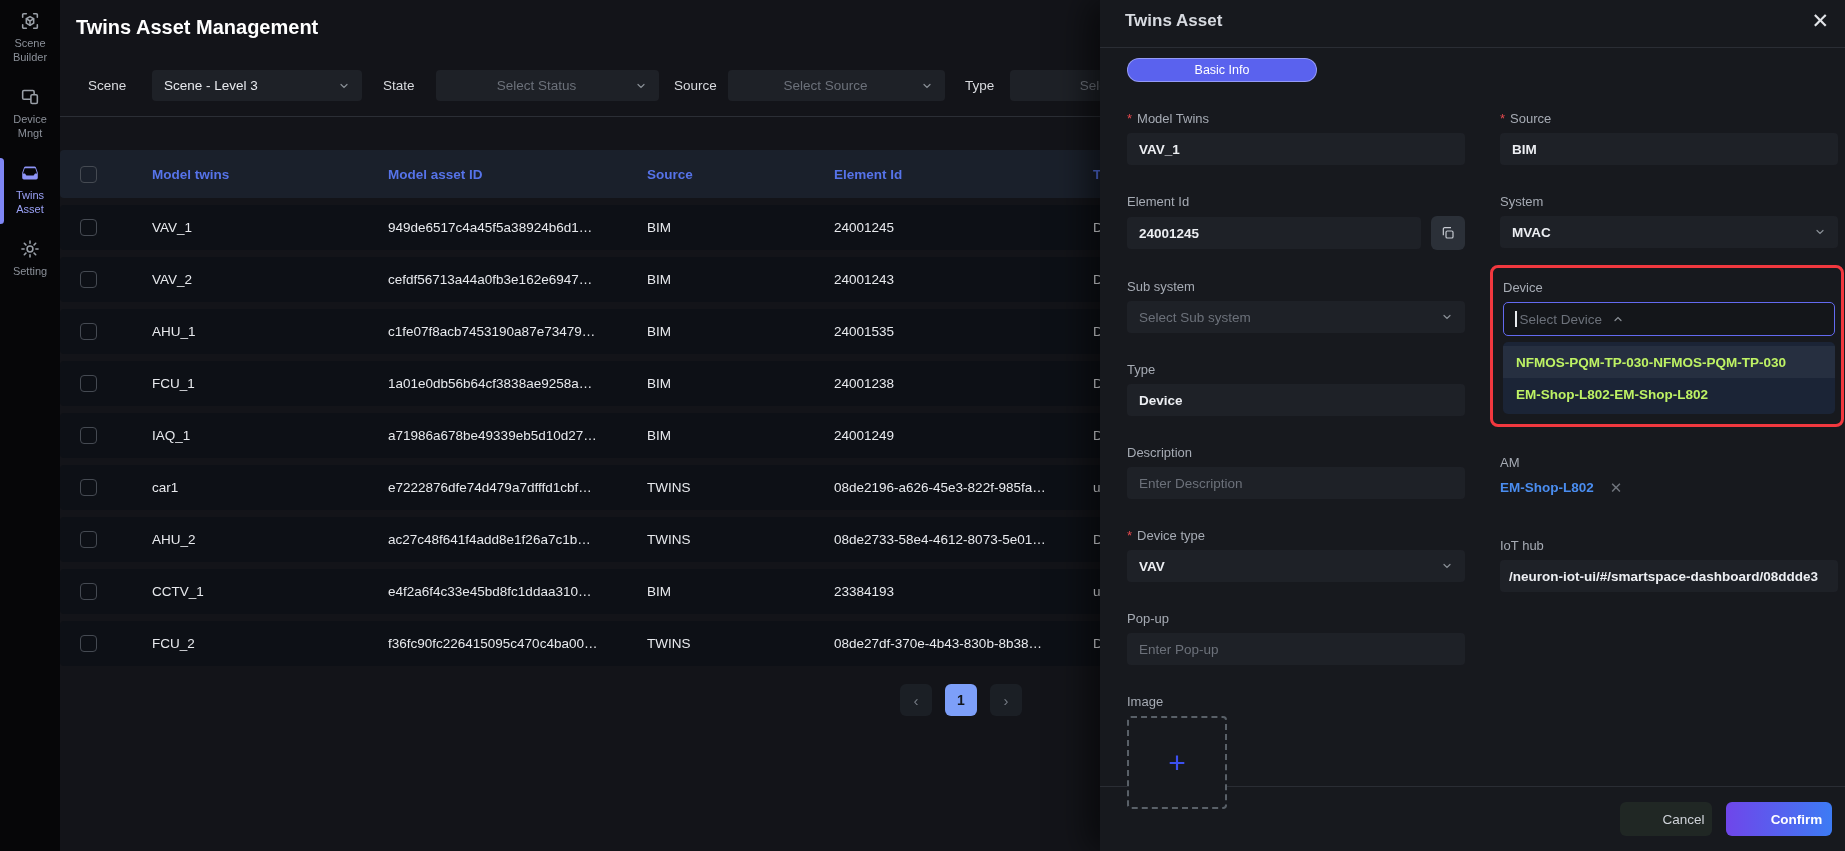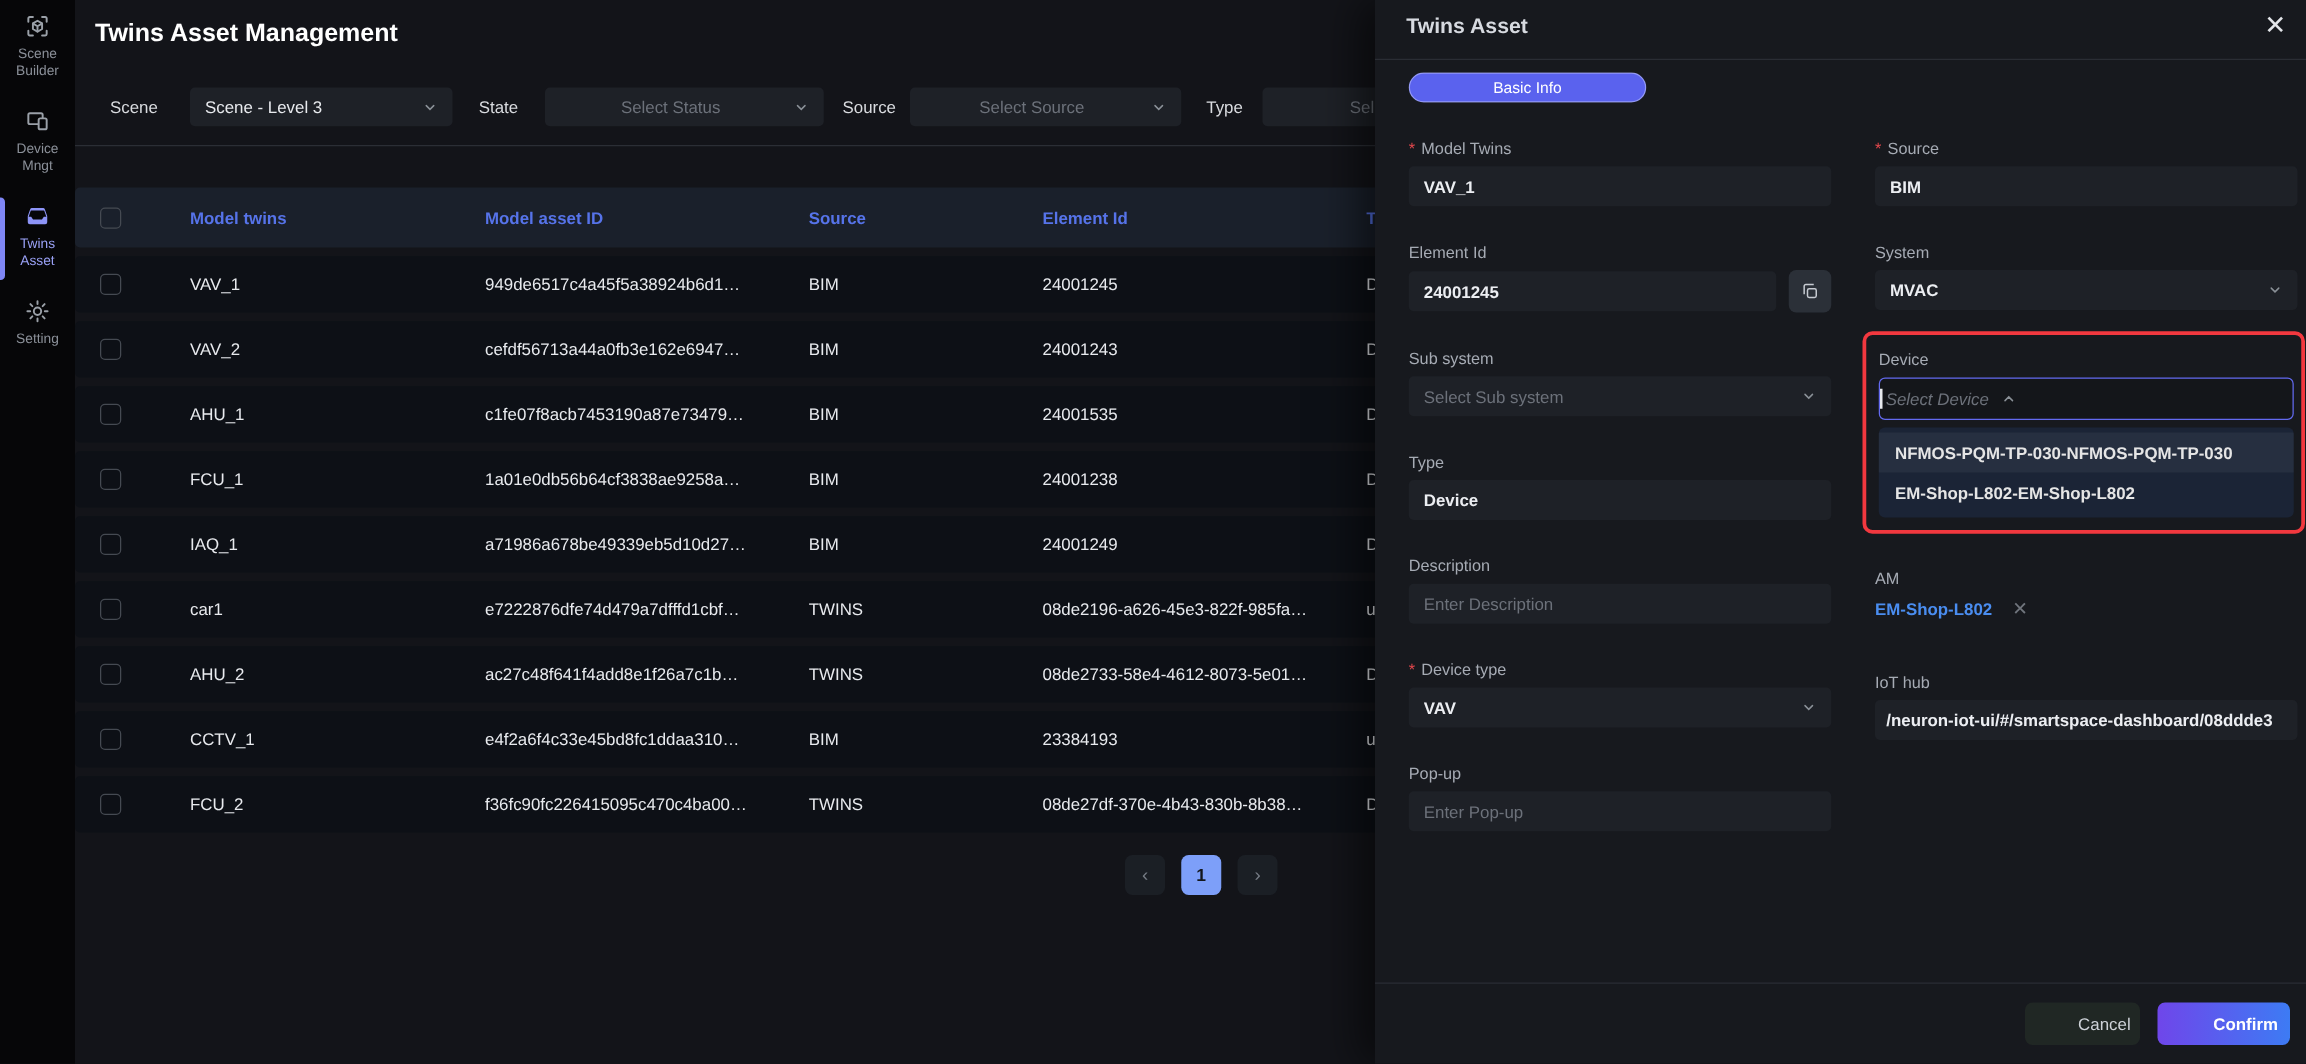--- a/index.html
+++ b/index.html
@@ -64,25 +64,25 @@
   .ctrl.ph { color:#6c717a; font-weight:400; }
   .ctrl.sel { cursor:pointer; }
   .ctrl .dd-val { flex:1; white-space:nowrap; overflow:hidden; }
   .idrow { display:flex; align-items:center; }
   .idrow .ctrl { flex:1; }
   .copy-btn { width:34px; height:34px; margin-left:10px; border-radius:6px; background:#2b3038;
     display:flex; align-items:center; justify-content:center; cursor:pointer; flex:0 0 auto; color:#c6cad1; }
 
   .hl-box { border:3px solid #f2383f; border-radius:8px; margin:-12px -6px 28px -10px; padding:12px 6px 10px 10px; }
   .dev-sel { height:34px; background:#14161a; border:1.5px solid #636af0; border-radius:5px;
-    display:flex; align-items:center; padding:0 0; font-size:13.5px; color:#6c717a; cursor:text;font-style:italic; }
+    display:flex; align-items:center; padding:0 11px; font-size:13.5px; color:#6c717a; cursor:text; }
   .caret { width:1.5px; height:16px; background:#e8eaee; margin-right:3px; }
   .opt-panel { margin-top:6px; background:#1b2436; border-radius:5px; padding:4px 0; }
   .opt { height:32px; display:flex; align-items:center; padding:0 13px; font-size:13.5px;
-    font-weight:600; color:#e5e5e5; cursor:pointer; white-space:nowrap; overflow:hidden; }
+    font-weight:600; color:#bef264; cursor:pointer; white-space:nowrap; overflow:hidden; }
   .opt.hot { background:rgba(255,255,255,.05); }
 
   .am-row { display:flex; align-items:center; height:20px; }
   .am-link { color:#4a8df0; font-size:13.5px; font-weight:600; cursor:pointer; }
   .am-x { color:#70757d; font-size:15px; margin-left:16px; cursor:pointer; line-height:1; }
   .fld.am { margin-bottom:41px; }
 
   .img-box { width:100px; height:93px; border:2px dashed #596068; border-radius:4px; background:#17191e;
     display:flex; align-items:center; justify-content:center; cursor:pointer; }
   .img-plus { color:#3c50f0; font-size:30px; font-weight:400; line-height:1; }
@@ -343,20 +343,26 @@
             <svg viewBox="0 0 24 24" width="12" height="12" fill="none" stroke="currentColor" stroke-width="2.4" stroke-linecap="round">
               <path d="M6 9l6 6 6-6"></path>
             </svg>
           </span>
       </div>
     </div>
     <div class="fld">
       <div class="f-lab">Pop-up</div>
       <div class="ctrl ph">Enter Pop-up</div>
     </div>
+    <div class="fld">
+      <div class="f-lab">Image</div>
+      <div class="img-box">
+        <span class="img-plus">+</span>
+      </div>
+    </div>
   </div>
 
   <div class="colR">
     <div class="fld">
       <div class="f-lab"><span class="req">*</span><span>Source</span></div>
       <div class="ctrl">BIM</div>
     </div>
     <div class="fld">
       <div class="f-lab">System</div>
       <div class="ctrl sel">

